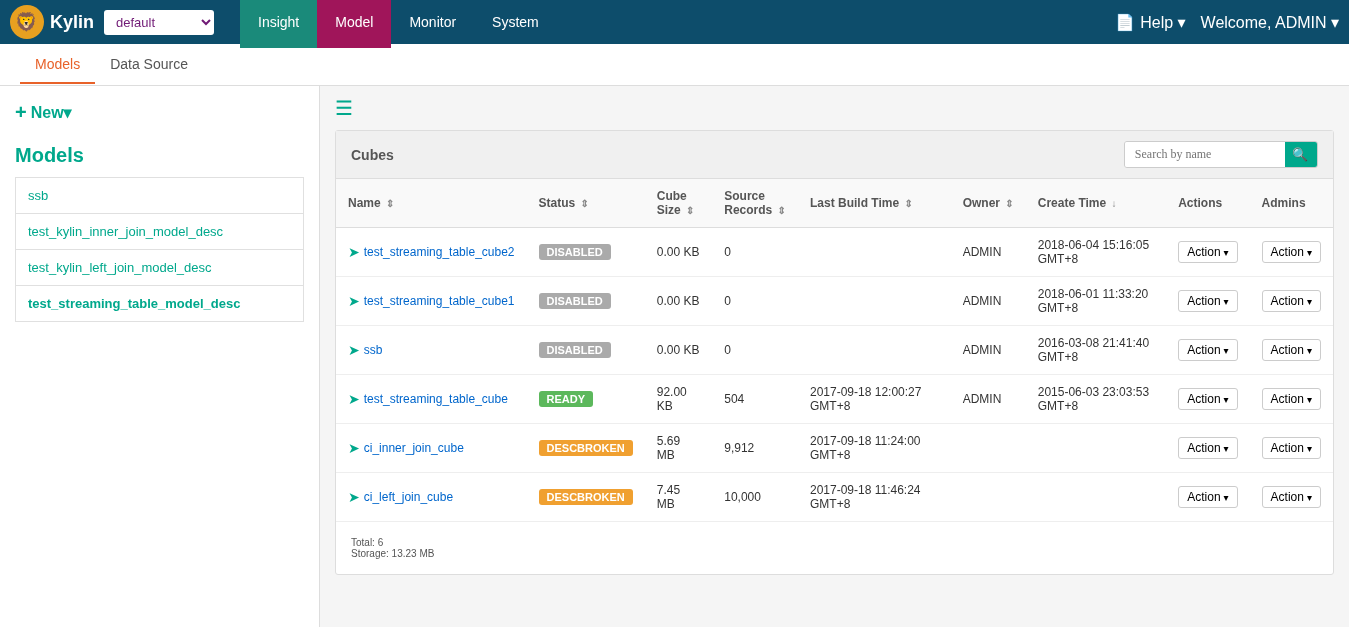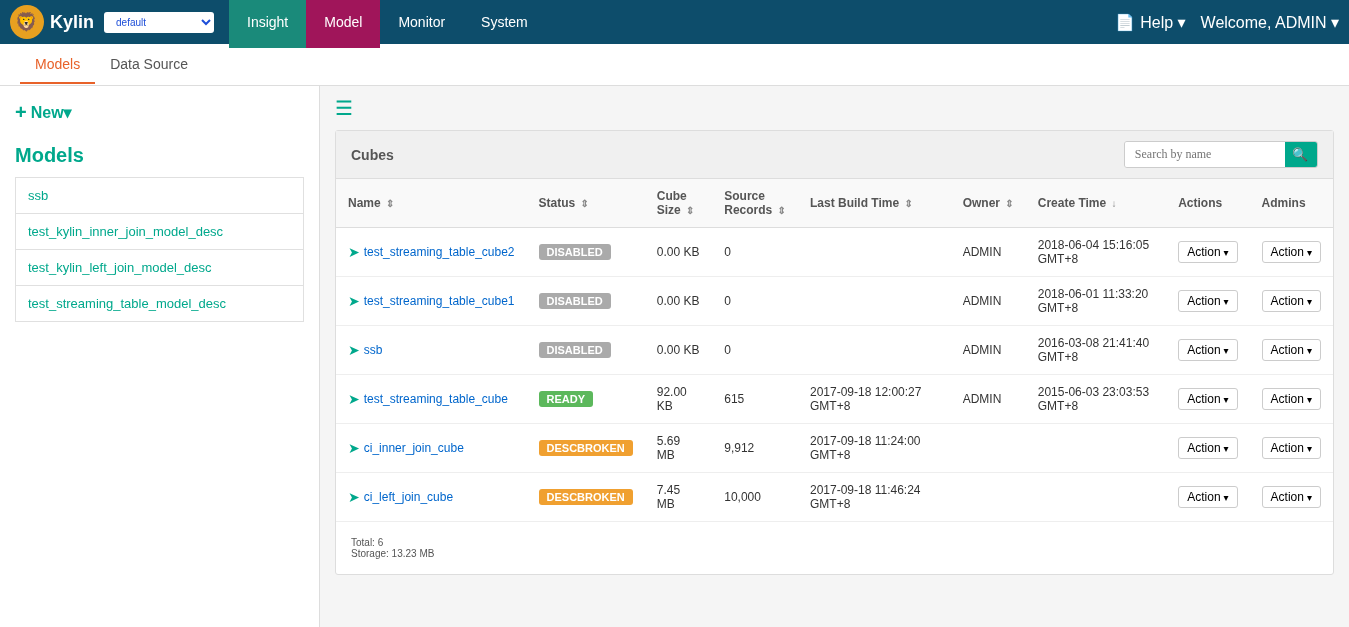--- a/index.html
+++ b/index.html
@@ -29,26 +29,26 @@
       height: 34px;
       background: #e8a020;
       border-radius: 50%;
       display: flex;
       align-items: center;
       justify-content: center;
       font-size: 18px;
     }
     .nav-dropdown {
       background: white;
-      color: #1d4ed8;
+      color: #701a75;
       border: none;
       padding: 4px 8px;
-      font-size: 10px;
+      font-size: 13px;
       border-radius: 3px;
-      margin-right: 15px;
+      margin-right: 26px;
       cursor: pointer;
       min-width: 110px;
     }
     .nav-items {
       display: flex;
       align-items: center;
       gap: 0;
       flex: 1;
     }
     .nav-item {
@@ -135,21 +135,21 @@
       border: 1px solid #e0e0e0;
       margin: 0 15px;
     }
     .sidebar-list-item {
       padding: 10px 12px;
       color: #00a88c;
       cursor: pointer;
       font-size: 13px;
       border-bottom: 1px solid #e0e0e0;
     }
-    .sidebar-list-item:last-child { border-bottom: none; }
+    .sidebar-list-item:last-child { border-bottom: none; font-weight: bold; }
 
     
     .main-content {
       flex: 1;
       padding: 10px 15px;
       overflow-y: auto;
       background: #f5f5f5;
     }
     .hamburger-btn {
       color: #00a88c;
@@ -418,21 +418,21 @@
     <td>
       <span class="cube-name">
         <span class="cube-name-icon">➤</span>
         test_streaming_table_cube
       </span>
     </td>
     <td>
       <span class="status-badge status-ready">READY</span>
     </td>
     <td>92.00 KB</td>
-    <td>615</td>
+    <td>504</td>
     <td>2017-09-18 12:00:27 GMT+8</td>
     <td>ADMIN</td>
     <td>2015-06-03 23:03:53 GMT+8</td>
     <td>
       <button class="action-btn">
         Action <span class="caret">▾</span>
       </button>
     </td>
     <td>
       <button class="action-btn">

